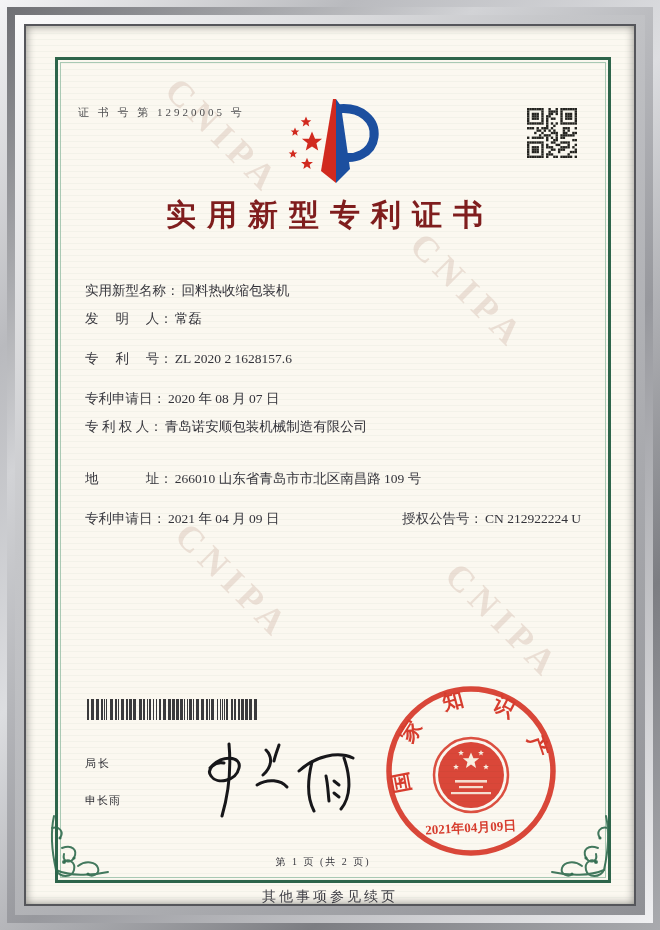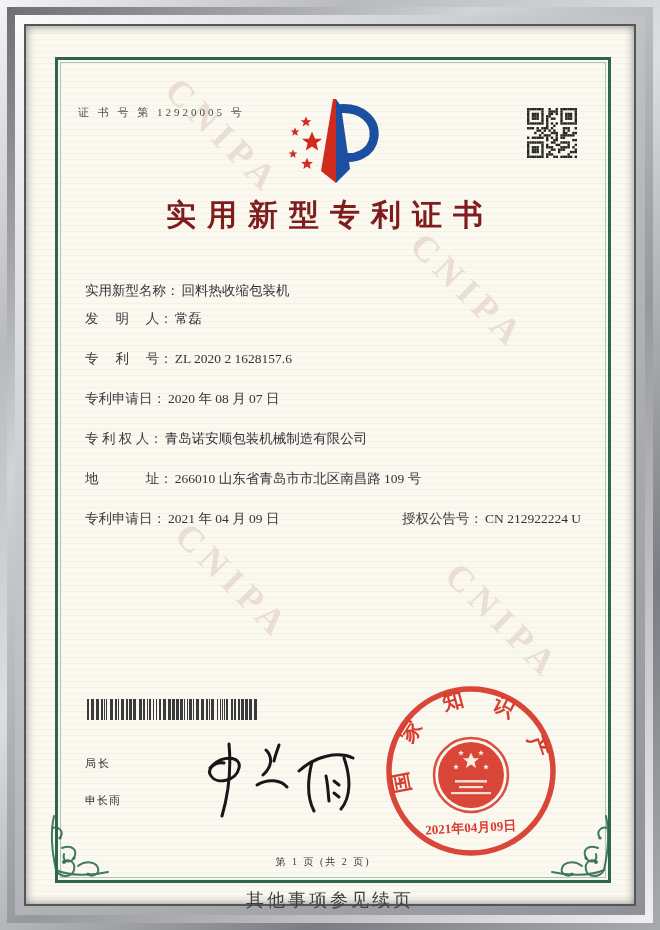--- a/index.html
+++ b/index.html
@@ -39,21 +39,21 @@
   .paras p{margin:0;font-size:12.8px;line-height:1.74;text-align:justify;
            text-indent:2em;color:#2c2c32;}
   .barcode{position:absolute;left:85px;top:699px;z-index:3;}
   .signer{position:absolute;left:85px;top:756px;z-index:3;font-size:11px;color:#2c2c32;}
   .signer .l1{letter-spacing:2px;}
   .signer .l2{margin-top:22px;letter-spacing:1px;}
   .signature{position:absolute;left:188px;top:736px;z-index:4;}
   .seal{position:absolute;left:380px;top:680px;z-index:6;mix-blend-mode:multiply;opacity:.9;}
   .page-note{position:absolute;left:0;right:14px;top:855px;text-align:center;font-size:10px;
              color:#3a3a40;letter-spacing:2px;z-index:3;}
-  .cont-note{position:absolute;left:0;right:0;top:888px;text-align:center;font-size:18px;
+  .cont-note{position:absolute;left:0;right:0;top:888px;text-align:center;font-size:14px;
              color:#3f3f45;letter-spacing:3px;z-index:3;}
 </style>
 </head>
 <body>
 
 <div class="frame-a"></div>
 <div class="frame-b"></div>
 <div class="frame-c"></div>
 <div class="frame-d"></div>
 <div class="mat"></div>
@@ -334,21 +334,21 @@
     <rect x="20" y="20" width="1" height="1" fill="#23231f"></rect>
   </svg>
 
 <div class="title">实用新型专利证书</div>
 
 <div class="fields">
   <div class="frow" style="top:12px"><span class="lab">实用新型名称：</span><span class="val">回料热收缩包装机</span></div>
   <div class="frow" style="top:40px"><span class="lab">发　 明 　人：</span><span class="val">常磊</span></div>
   <div class="frow" style="top:80px"><span class="lab">专　 利 　号：</span><span class="val">ZL 2020 2 1628157.6</span></div>
   <div class="frow" style="top:120px"><span class="lab">专利申请日：</span><span class="val">2020 年 08 月 07 日</span></div>
-  <div class="frow" style="top:160px"><span class="lab">专 利 权 人：</span><span class="val">青岛诺安顺包装机械制造有限公司</span></div>
+  <div class="frow" style="top:148px"><span class="lab">专 利 权 人：</span><span class="val">青岛诺安顺包装机械制造有限公司</span></div>
   <div class="frow" style="top:200px"><span class="lab">地　 　 　址：</span><span class="val">266010 山东省青岛市市北区南昌路 109 号</span></div>
   <div class="frow" style="top:240px">
     <span class="lab">专利申请日：</span><span class="val">2021 年 04 月 09 日</span>
     <span class="grant2"><span class="lab">授权公告号：</span><span class="val">CN 212922224 U</span></span>
   </div>
 </div>
 
 <div class="paras">
 </div>
 

